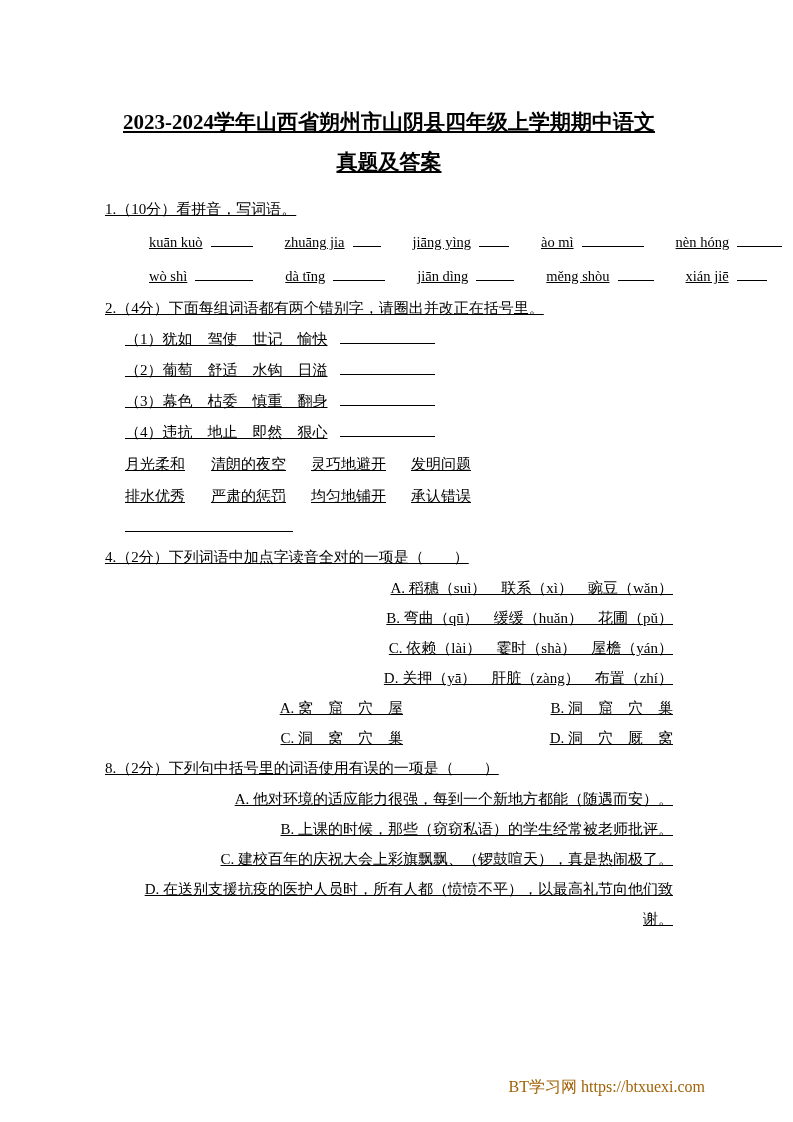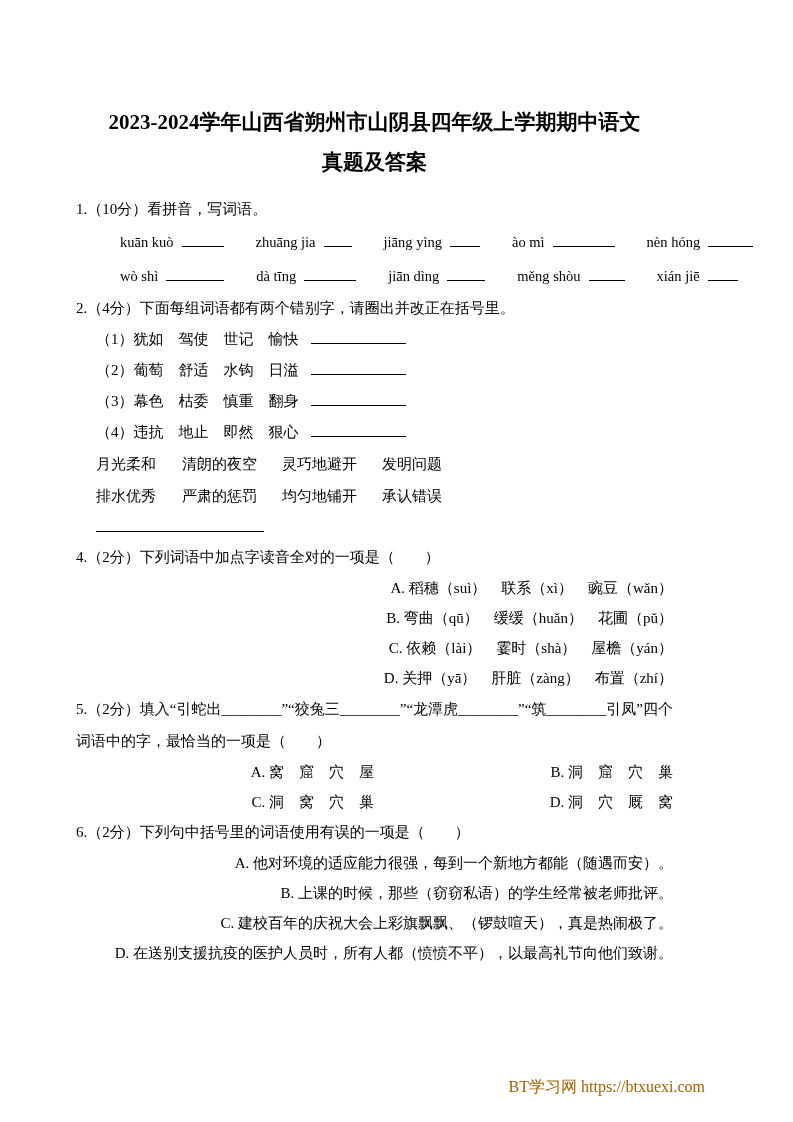--- a/index.html
+++ b/index.html
@@ -2,21 +2,21 @@
 <html><head>
 <meta charset="utf-8">
 <style>
   * { margin:0; padding:0; box-sizing:border-box; }
   html, body { background:#ffffff; }
   body {
     width:793px; height:1122px; position:relative; overflow:hidden;
     font-family:"Liberation Serif","DejaVu Serif",serif;
     color:#000; font-size:15px;
   }
-  .page { position:absolute; inset:0; padding:102px 120px 0 76px; }
+  .page { position:absolute; inset:0; padding:102px 120px 0 105px;text-decoration:underline; }
   .title { text-align:center; font-weight:bold; font-size:21px; margin-bottom:12px; }
   .title-line { display:block; line-height:40px; }
   .line { line-height:31px; }
   .opt { line-height:30px;text-align:right; }
   .indent { padding-left:20px; }
   .pinyin-row { line-height:34px; font-size:14.5px; white-space:nowrap; }
   .py { margin-right:4px;margin-left:24px; }
   .blank {
     display:inline-block; border-bottom:1px solid #000;
     height:14px; vertical-align:baseline; margin:0 8px 0 4px;
@@ -79,31 +79,30 @@
 
   <section>
     <p class="line">4.（2分）下列词语中加点字读音全对的一项是（　　）</p>
     <p class="opt indent">A. 稻穗（suì）　联系（xì）　豌豆（wǎn）</p>
     <p class="opt indent">B. 弯曲（qū）　缓缓（huǎn）　花圃（pǔ）</p>
     <p class="opt indent">C. 依赖（lài）　霎时（shà）　屋檐（yán）</p>
     <p class="opt indent">D. 关押（yā）　肝脏（zàng）　布置（zhí）</p>
   </section>
 
   <section>
-    <p class="q5stem">5.（2分）填入“引蛇出________”“狡兔三________”“龙潭虎________”“筑________引凤”四个词语中的字，最恰当的一项是（　　）</p>
     <div class="q5opts indent">
       <p class="opt">A. 窝　窟　穴　屋</p>
       <p class="opt">B. 洞　窟　穴　巢</p>
       <p class="opt">C. 洞　窝　穴　巢</p>
       <p class="opt">D. 洞　穴　厩　窝</p>
     </div>
   </section>
 
   <section>
-    <p class="line">6.（2分）下列句中括号里的词语使用有误的一项是（　　）</p>
+    <p class="line">8.（2分）下列句中括号里的词语使用有误的一项是（　　）</p>
     <p class="opt indent">A. 他对环境的适应能力很强，每到一个新地方都能（随遇而安）。</p>
     <p class="opt indent">B. 上课的时候，那些（窃窃私语）的学生经常被老师批评。</p>
     <p class="opt indent">C. 建校百年的庆祝大会上彩旗飘飘、（锣鼓喧天），真是热闹极了。</p>
     <p class="opt indent">D. 在送别支援抗疫的医护人员时，所有人都（愤愤不平），以最高礼节向他们致谢。</p>
   </section>
 
   <div class="footer">BT学习网 https://btxuexi.com</div>
 
 </div>
 

